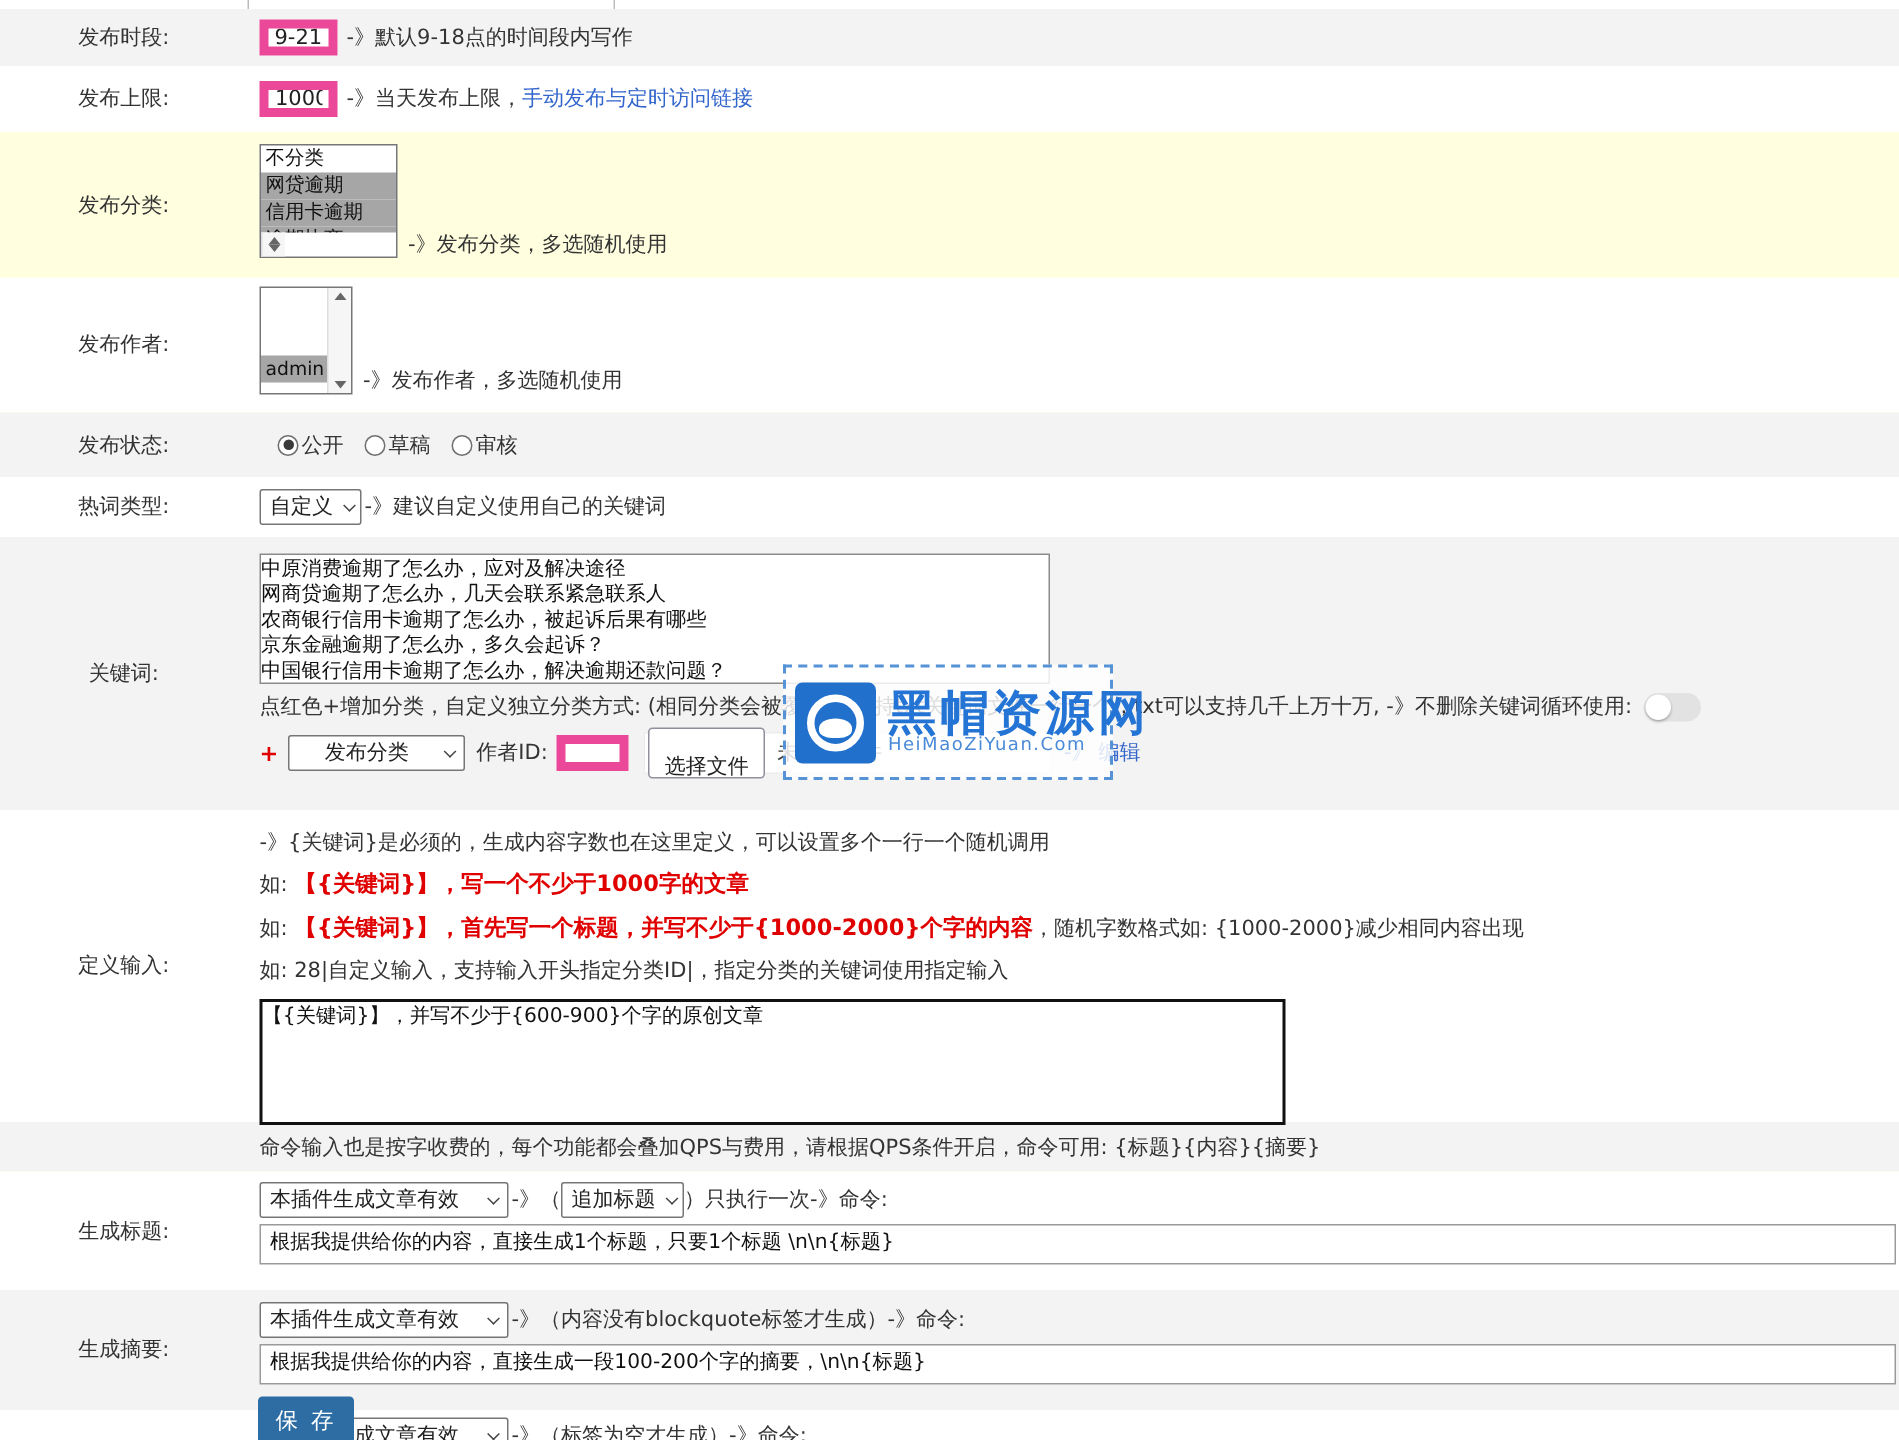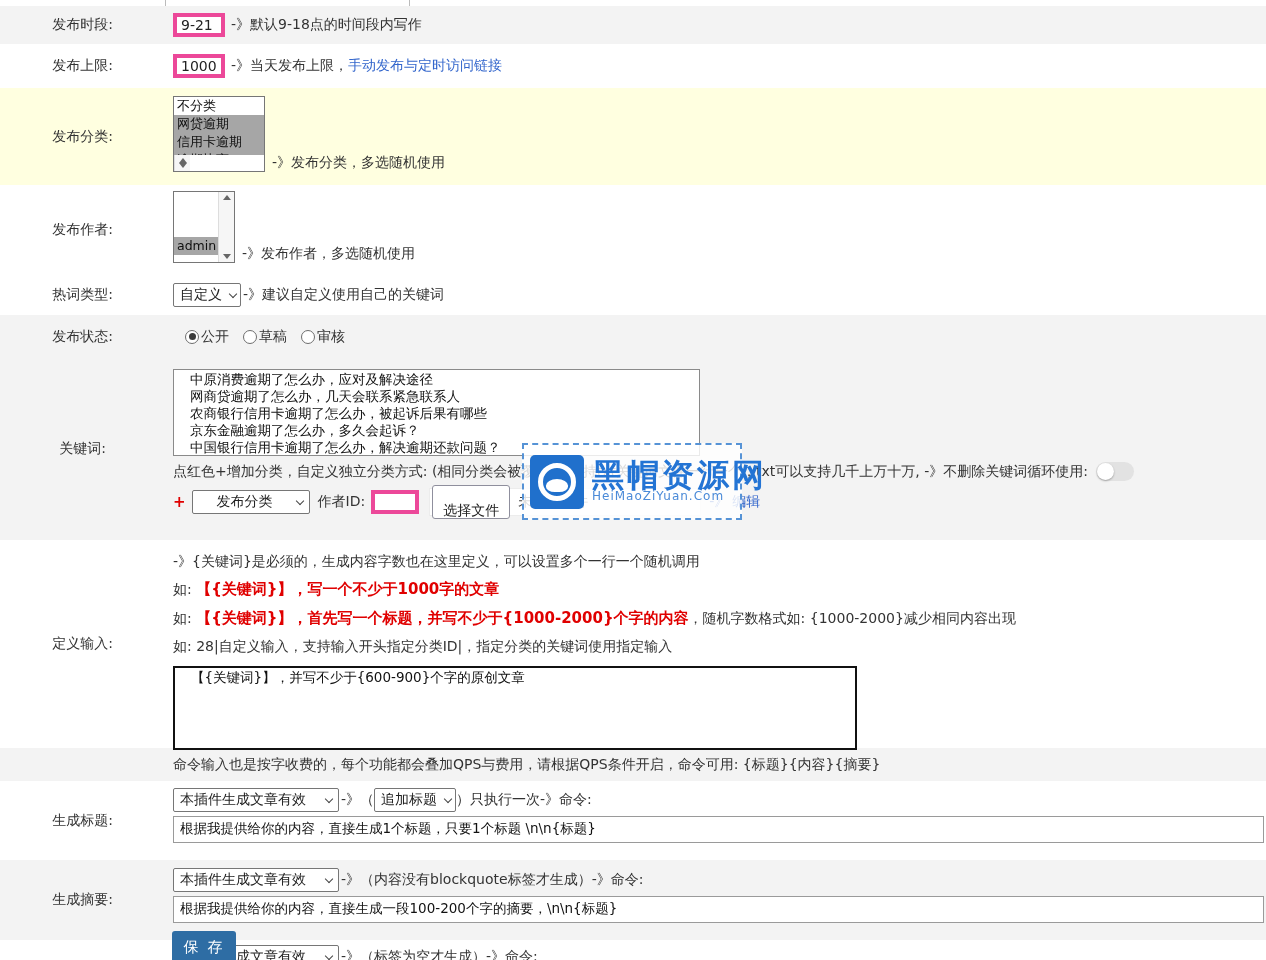--- a/index.html
+++ b/index.html
@@ -16,21 +16,21 @@
   .label-col {
     width:165px; flex:0 0 165px; display:flex; align-items:center; justify-content:center;
     color:#333; font-size:14px;
   }
   .content-col { flex:1; position:relative; padding-left:8px; display:flex; align-items:center; min-width:0; }
   .content-col.block { display:block; }
   .hint { color:#333; white-space:nowrap; }
   a.link { color:#3366cc; text-decoration:none; cursor:pointer; }
 
   .tbox {
-    background:#fff; border:4px solid #ec4899; height:24px; font-size:14px; color:#222;
+    background:#fff; border:6px solid #ec4899; height:24px; font-size:14px; color:#222;
     padding:0 4px; font-family:inherit; width:52px;
   }
   
   .sel {
     display:inline-flex; align-items:center; justify-content:space-between;
     background:#fff; border:1px solid #767676; border-radius:2px; height:24px;
     padding:0 6px; font-size:14px; color:#222; cursor:default; white-space:nowrap;
   }
   .chev {
     display:inline-block; width:6px; height:6px;
@@ -56,21 +56,21 @@
   .radio.on::after { content:""; width:7px; height:7px; border-radius:50%; background:#3a3a3a; }
   
   .toggle { width:38px; height:19px; border-radius:10px; background:#e2e2e2; position:relative;
     display:inline-block; vertical-align:middle; margin-left:4px; }
   .toggle::after { content:""; position:absolute; left:1px; top:1px; width:17px; height:17px;
     border-radius:50%; background:#fff; box-shadow:0 1px 2px rgba(0,0,0,.3); }
   
   textarea.ta {
     display:block; background:#fff; border:1px solid #8a8a8a; resize:none; overflow:hidden;
     font-family:"DejaVu Sans","Liberation Sans",sans-serif; font-size:13.5px; line-height:17px;
-    color:#111; padding:1px 16px;
+    color:#111; padding:1px 0;
   }
   .red-strong { color:#e00000; font-weight:bold; font-size:15px; }
   .file-btn { background:#fff; border:1px solid #8f8f9d; border-radius:3px; height:26px;
     padding:16px 10px; font-size:14px; color:#222; font-family:inherit; }
   .file-wrap { background:#fff; border:1px solid #ececec; height:28px; display:inline-flex;
     align-items:center; width:272px; padding-left:2px; }
   
   .watermark {
     position:absolute; left:522px; top:443px; width:220px; height:77px;
     background:rgba(255,255,255,0.82); border:2px dashed #5693d6;
@@ -149,46 +149,46 @@
         </div>
         <div class="scrollcol">
           <span class="tri-up"></span>
           <span class="tri-down"></span>
         </div>
       </div>
       <span class="hint" style="margin-left:7px;">-》发布作者，多选随机使用</span>
     </div>
   </div>
 
-  <div class="row white" style="height:40px;">
-    <div class="label-col">热词类型:</div>
-    <div class="content-col">
-      <span class="sel" style="width:68px;">
-        <span>自定义</span>
-        <span class="chev"></span>
-      </span>
-      <span class="hint" style="margin-left:2px;">-》建议自定义使用自己的关键词</span>
-    </div>
-  </div>
-
   <div class="row gray" style="height:43px;">
     <div class="label-col">发布状态:</div>
     <div class="content-col" style="padding-left:20px;">
       <span class="radio-item">
         <span class="radio on"></span>
         <span>公开</span>
       </span>
       <span class="radio-item">
         <span class="radio"></span>
         <span>草稿</span>
       </span>
       <span class="radio-item">
         <span class="radio"></span>
         <span>审核</span>
       </span>
+    </div>
+  </div>
+
+  <div class="row white" style="height:40px;">
+    <div class="label-col">热词类型:</div>
+    <div class="content-col">
+      <span class="sel" style="width:68px;">
+        <span>自定义</span>
+        <span class="chev"></span>
+      </span>
+      <span class="hint" style="margin-left:2px;">-》建议自定义使用自己的关键词</span>
     </div>
   </div>
 
   <div class="row gray" style="height:182px;">
     <div class="label-col">关键词:</div>
     <div class="content-col block" style="padding-top:9px;">
       <textarea class="ta" style="width: 527px; height: 87px; margin-top: 2px;" spellcheck="false">中原消费逾期了怎么办，应对及解决途径
 网商贷逾期了怎么办，几天会联系紧急联系人
 农商银行信用卡逾期了怎么办，被起诉后果有哪些
 京东金融逾期了怎么办，多久会起诉？

